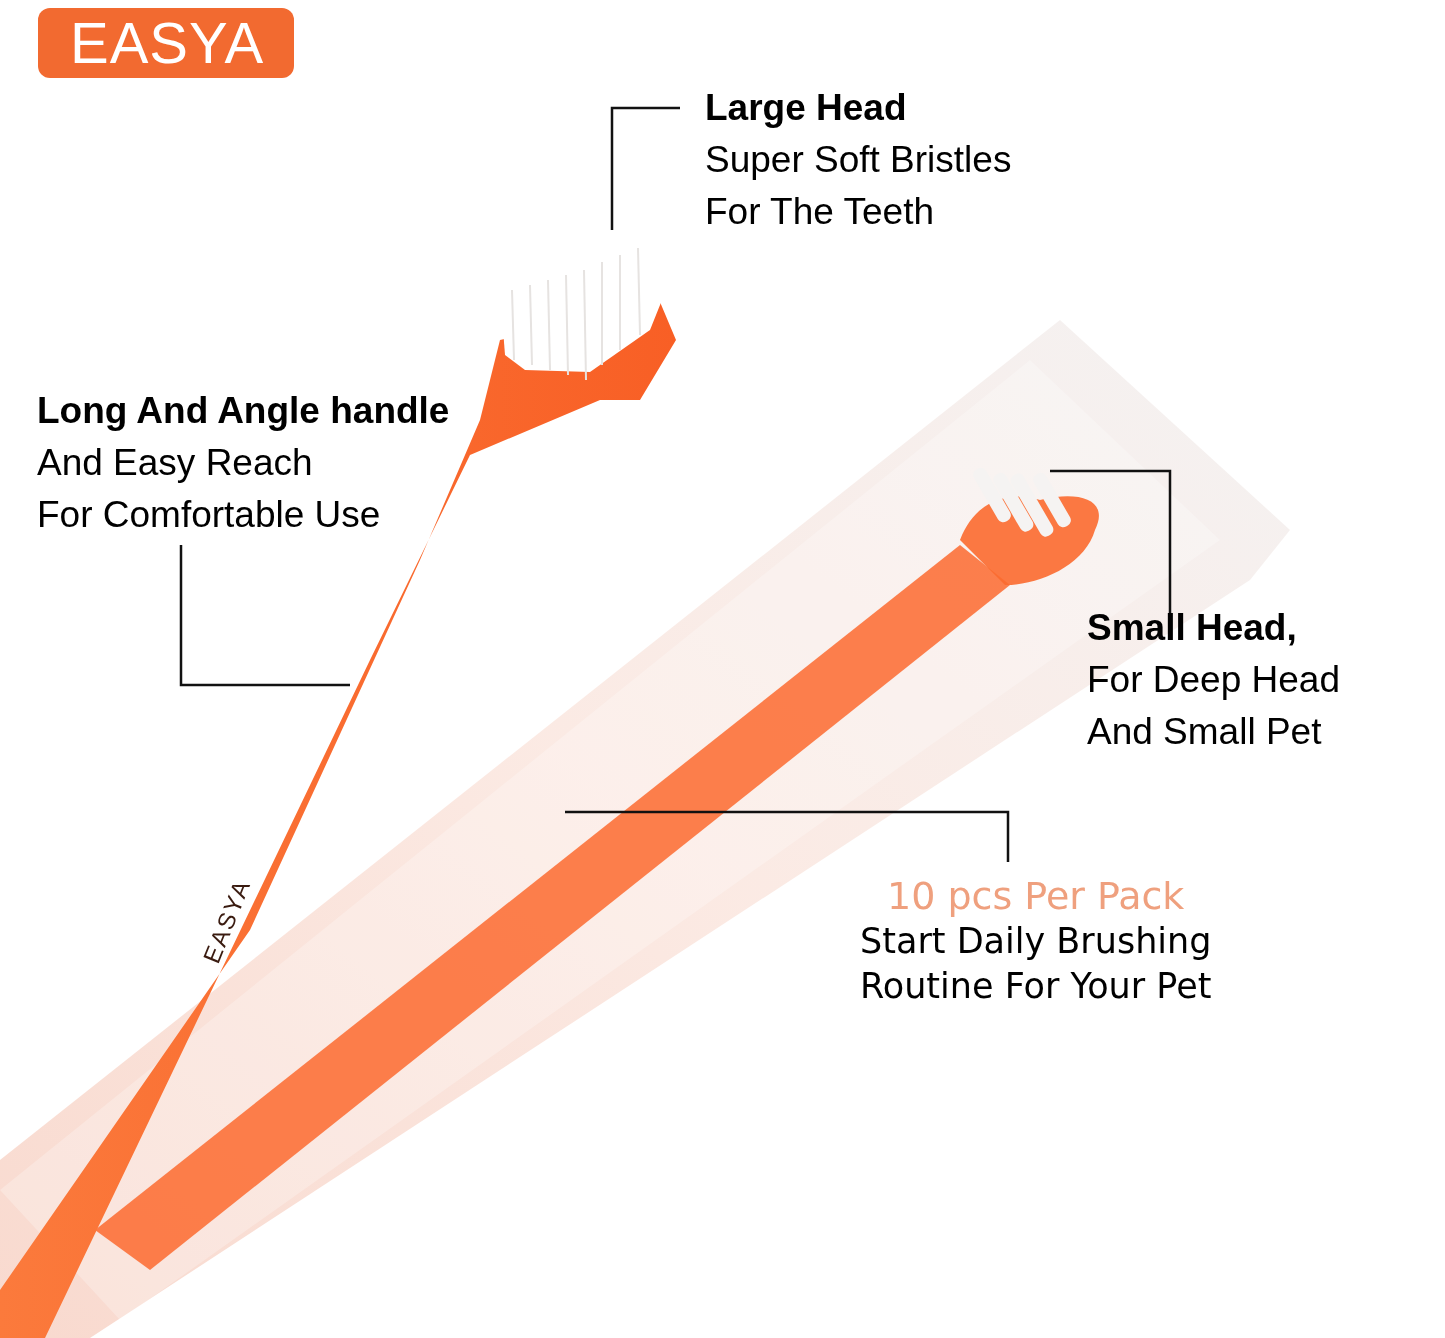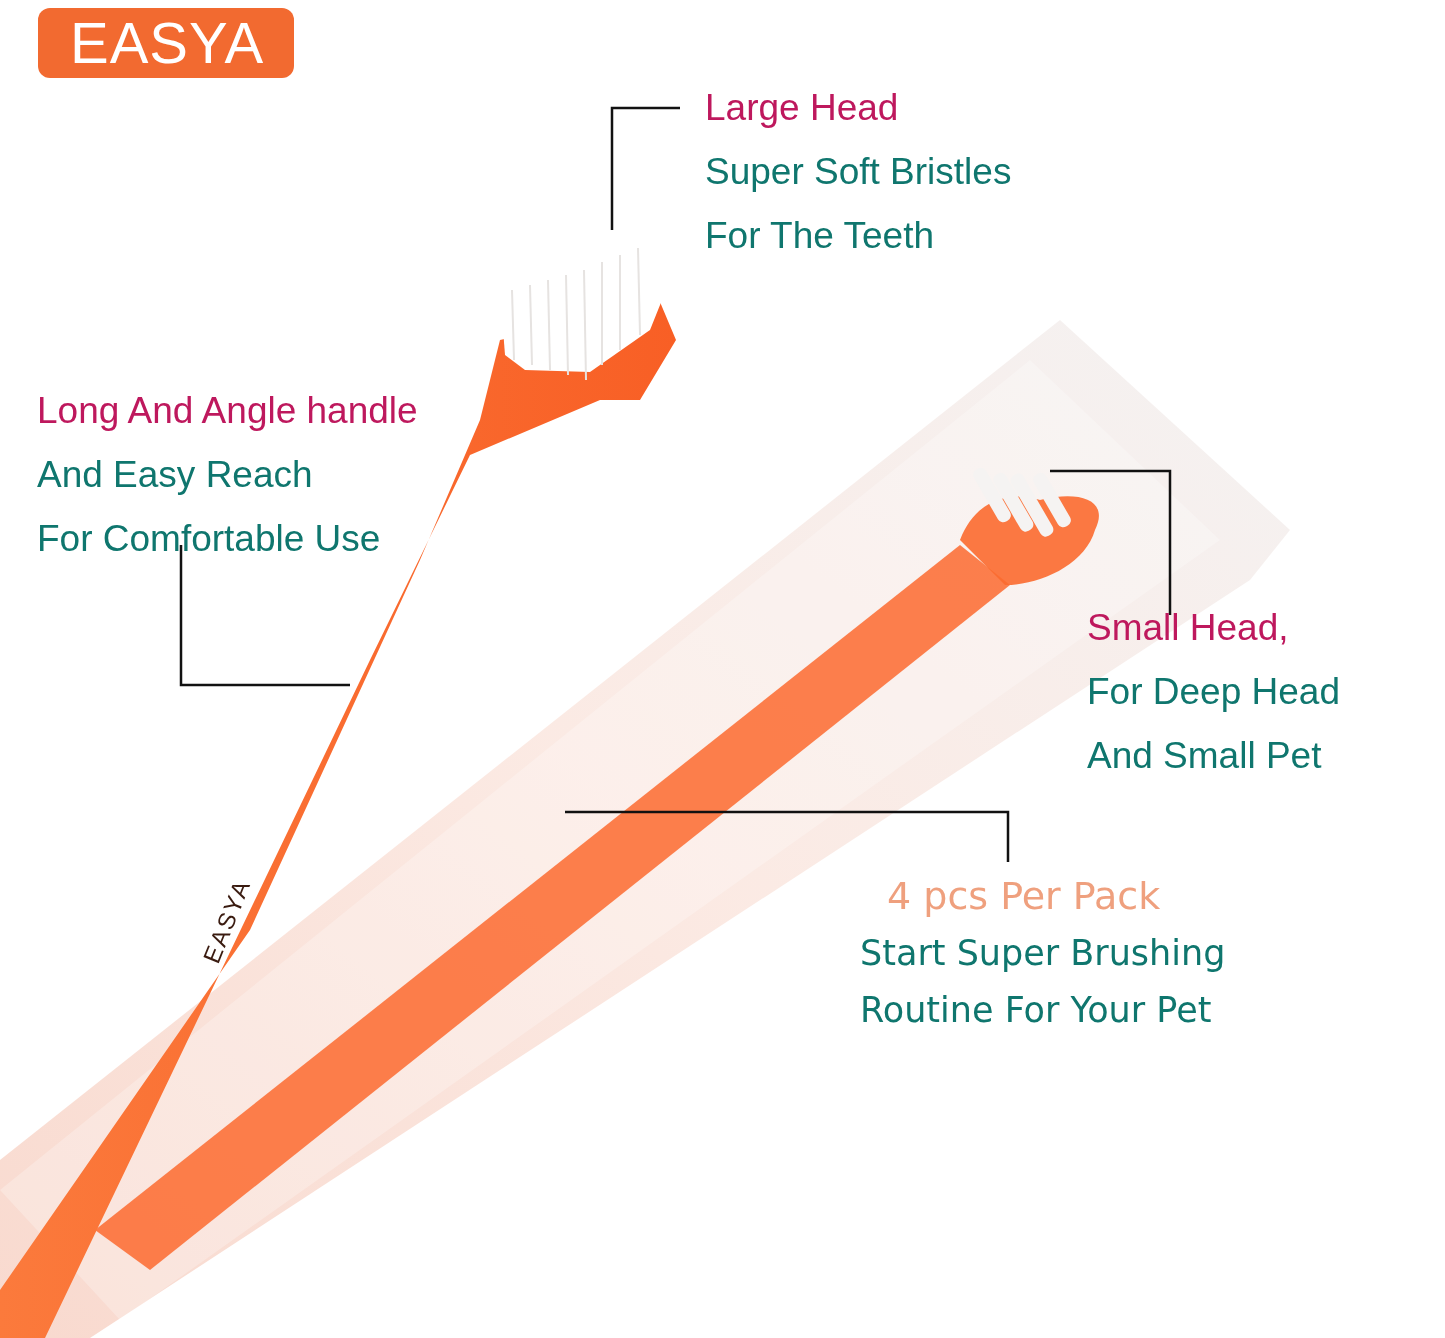--- a/index.html
+++ b/index.html
@@ -1,21 +1,21 @@
 <!DOCTYPE html>
 <html><head>
 <meta charset="utf-8">
 <style>
   html, body { margin:0; padding:0; background:#ffffff; }
   body { width:1445px; height:1338px; position:relative; overflow:hidden; font-family:"Liberation Sans", sans-serif; }
   .scene { position:absolute; left:0; top:0; width:1445px; height:1338px; }
   .logo { position:absolute; left:38px; top:8px; width:256px; height:70px; background:#f26a30; border-radius:12px; color:#fff; font-family:"Liberation Sans", sans-serif; font-size:58px; line-height:70px; letter-spacing:1px; padding-left:32px; box-sizing:border-box; }
   .callout { position:absolute; font-family:"Liberation Sans", sans-serif; }
-  .callout .head { color:#be185d; font-weight:normal; font-size:37px; line-height:52px; white-space:nowrap; }
-  .callout .line { color:#0f766e; font-size:37px; line-height:52px; white-space:nowrap;margin-top:12px; }
+  .callout .head { color:#000000; font-weight:bold; font-size:37px; line-height:52px; white-space:nowrap; }
+  .callout .line { color:#000000; font-size:37px; line-height:52px; white-space:nowrap; }
   .callout.alt .head { color:#efa07e; font-weight:normal; font-family:"DejaVu Sans", sans-serif; font-size:38px; line-height:46px; }
   .callout.alt .line { font-family:"DejaVu Sans", sans-serif; font-size:35px; line-height:45px; }
 </style>
 </head>
 <body>
 
 <div class="scene">
   <svg width="1445" height="1338" viewBox="0 0 1445 1338" xmlns="http://www.w3.org/2000/svg">
     <defs>
       <linearGradient id="bagGrad" x1="0" y1="1" x2="1" y2="0">
@@ -86,16 +86,16 @@
   <div class="line">For Comfortable Use</div>
 </div>
 
 <div class="callout" style="left:1087px; top:602px;">
   <div class="head">Small Head,</div>
   <div class="line">For Deep Head</div>
   <div class="line">And Small Pet</div>
 </div>
 
 <div class="callout alt" style="left:860px; top:873px;">
-  <div class="head" style="padding-left:27px;">4 pcs Per Pack</div>
-  <div class="line">Start Super Brushing</div>
+  <div class="head" style="padding-left:27px;">10 pcs Per Pack</div>
+  <div class="line">Start Daily Brushing</div>
   <div class="line">Routine For Your Pet</div>
 </div>
 
 </body></html>

